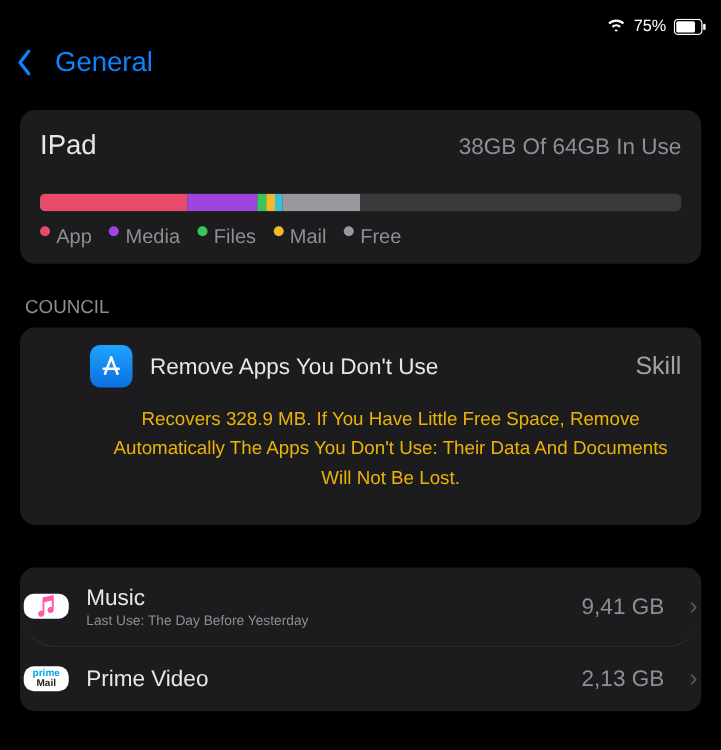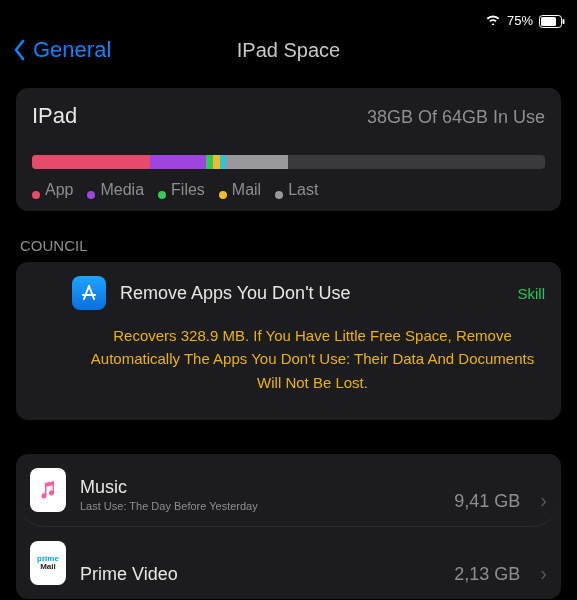--- a/index.html
+++ b/index.html
@@ -28,21 +28,21 @@
   display: flex;
   align-items: center;
   position: relative;
   padding: 0 12px;
 }
 .back-btn {
   display: flex;
   align-items: center;
   color: #0a84ff;
   font-size: 22px;
-  gap: 7px;
+  gap: 18px;
   cursor: pointer;
 }
 .back-chevron { width: 14px; height: 22px; }
 .nav-title {
   position: absolute;
   left: 50%;
   transform: translateX(-50%);
   font-size: 20px;
   color: #c8c8c8;
 }
@@ -71,21 +71,21 @@
 }
 .seg { height: 100%; }
 .legend {
   display: flex;
   gap: 14px;
   font-size: 16px;
   color: #8e8e93;
   flex-wrap: wrap;
   align-items: center;
 }
-.legend-item { display: flex; align-items: flex-end; gap: 5px; }
+.legend-item { display: flex; align-items: flex-start; gap: 5px; }
 .dot { width: 8px; height: 8px; border-radius: 50%; display: inline-block; }
 .section-label {
   color: #8e8e93;
   font-size: 15px;
   padding: 0 4px 8px 4px;
   text-transform: uppercase;
 }
 .tip-card {
   background: #1c1c1e;
   border-radius: 12px;
@@ -101,43 +101,43 @@
 }
 .appstore-icon {
   width: 34px; height: 34px;
   background: linear-gradient(180deg,#1ea4ff,#0a6fe0);
   border-radius: 8px;
   display: flex;
   align-items: center;
   justify-content: center;
 }
 .tip-title { font-size: 18px; color: #e7e7e7; flex: 1; }
-.tip-action { font-size: 15px; color: #22c55e; }
+.tip-action { font-size: 20px; color: #a3a3a3; }
 .tip-desc {
   font-size: 15px;
   color: #eab308;
   line-height: 1.55;
   padding-left: 48px;
   text-align: center;
 }
 .app-list {
   background: #1c1c1e;
   border-radius: 12px;
 }
 .app-row {
   display: flex;
-  align-items: flex-end;
-  padding: 14px 14px;
+  align-items: center;
+  padding: 14px 3px;
   gap: 14px;
   border-bottom: 1px solid #2c2c2e;
   border-radius: 29px;
 }
 .app-row:last-child { border-bottom: none; }
 .app-icon {
-  width: 36px; height: 44px;
+  width: 36px; height: 20px;
   border-radius: 8px;
   background: #fff;
   display: flex;
   align-items: center;
   justify-content: center;
   text-decoration: underline;
 }
 .app-main { flex: 1; }
 .app-name { font-size: 18px; color: #e7e7e7; }
 .app-sub { font-size: 11px; color: #8e8e93; margin-top: 2px; }
@@ -163,21 +163,20 @@
   </span>
 </div>
 
 <div class="nav-bar">
   <div class="back-btn">
     <svg class="back-chevron" viewBox="0 0 12 22">
         <path d="M10 2L3 11l7 9" stroke="#0a84ff" stroke-width="2.6" fill="none" stroke-linecap="round" stroke-linejoin="round"></path>
       </svg>
     <span>General</span>
   </div>
-  <div class="nav-title">IPad Space</div>
 </div>
 
 <div class="content">
   <div class="card">
     <div class="storage-head">
       <span class="device">IPad</span>
       <span class="used">38GB Of 64GB In Use</span>
     </div>
     <div class="bar" id="storage-bar">
         <div class="seg" style="width: 23%; background: rgb(232, 74, 106);"></div>
@@ -199,21 +198,21 @@
         <span class="legend-item">
           <span class="dot" style="background: rgb(56, 199, 90);"></span>
           <span>Files</span>
         </span>
         <span class="legend-item">
           <span class="dot" style="background: rgb(240, 185, 46);"></span>
           <span>Mail</span>
         </span>
         <span class="legend-item">
           <span class="dot" style="background: rgb(152, 152, 157);"></span>
-          <span>Last</span>
+          <span>Free</span>
         </span>
       </div>
   </div>
 
   <div class="section-label">COUNCIL</div>
 
   <div class="tip-card">
     <div class="tip-row">
       <div class="appstore-icon">
         <svg width="20" height="20" viewBox="0 0 20 20">

